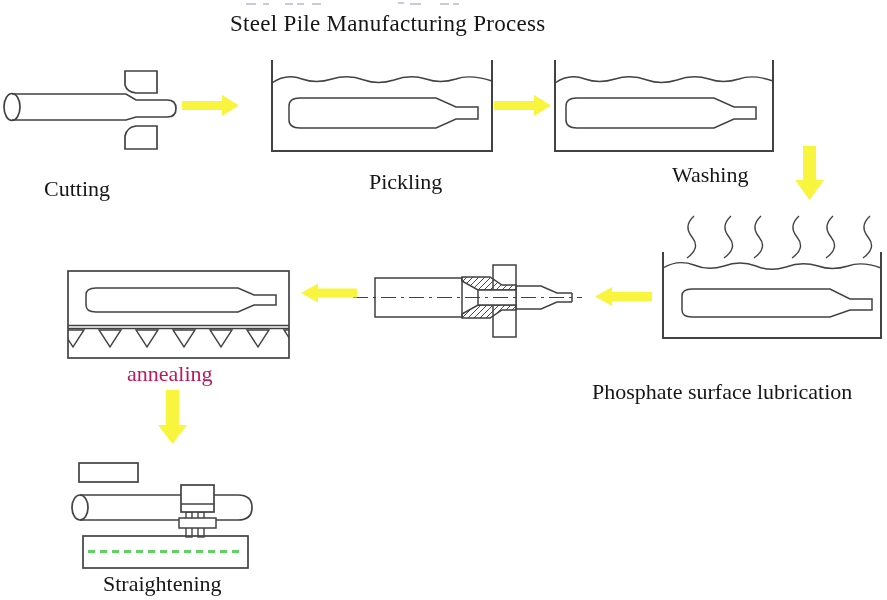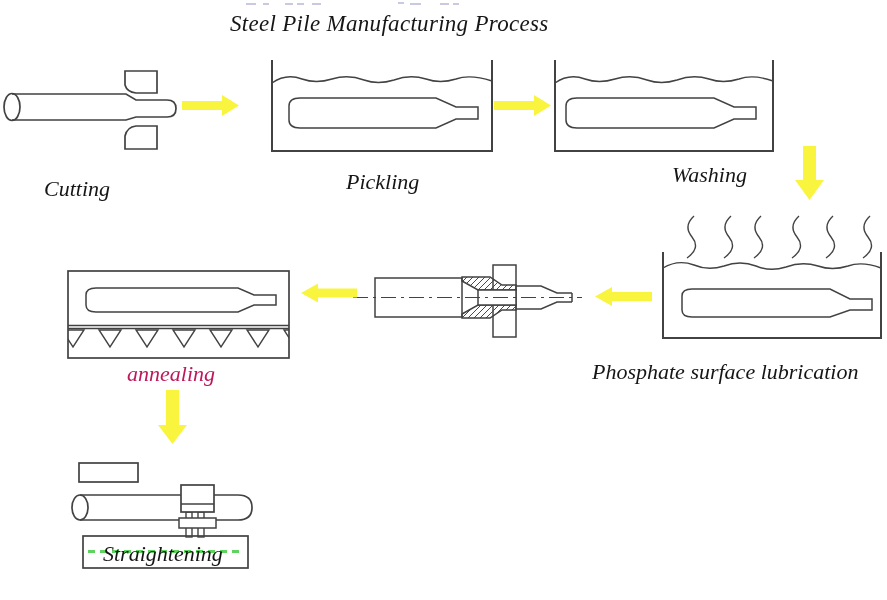--- a/index.html
+++ b/index.html
@@ -2,39 +2,38 @@
 <html><head>
 <meta charset="utf-8">
 <style>
   html,body{margin:0;padding:0;background:#fff;}
   .canvas{
     position:relative;
     width:887px;height:600px;
     background:#fff;
     overflow:hidden;
     font-family:"Liberation Serif","DejaVu Serif",serif;
-    font-style:italic;
   }
   .canvas svg{position:absolute;left:0;top:0;}
   .title{
     position:absolute;left:230px;top:11px;
     font-size:23px;font-weight:normal;margin:0;
     color:#161616;white-space:nowrap;letter-spacing:.3px;
   }
   .label{
     position:absolute;
     font-size:22px;color:#161616;white-space:nowrap;
   }
   .lbl-cutting{left:44px;top:176px;}
-  .lbl-pickling{left:346px;top:169px;}
+  .lbl-pickling{left:369px;top:169px;}
   .lbl-washing{left:632px;top:162px;}
   .lbl-phosphate{left:592px;top:359px;}
   .lbl-colddrawn{left:388px;top:343px;}
   .lbl-annealing{left:127px;top:361px;}
-  .lbl-straightening{left:103px;top:541px;}
+  .lbl-straightening{left:103px;top:571px;}
   .lineart{stroke:#424242;fill:none;}
 </style>
 </head>
 <body>
 
 <div class="canvas">
 
   <svg width="887" height="600" viewBox="0 0 887 600">
     <defs>
       <pattern id="hatch" width="6" height="6" patternUnits="userSpaceOnUse">
@@ -143,17 +142,17 @@
       <rect x="83" y="536" width="165" height="32"></rect>
       <path class="guide-line" stroke="#5fd35f" stroke-width="3" stroke-dasharray="7 5" d="M 88,551.5 L 243,551.5"></path>
     </g>
   </svg>
 
   <h1 class="title" style="color: rgb(22, 22, 22);">Steel Pile Manufacturing Process</h1>
 
   <div class="label lbl-cutting" style="color: rgb(22, 22, 22);">Cutting</div>
   <div class="label lbl-pickling" style="color: rgb(22, 22, 22);">Pickling</div>
   <div class="label lbl-washing" style="color: rgb(22, 22, 22); margin-left: 40px;">Washing</div>
-  <div class="label lbl-phosphate" style="color: rgb(22, 22, 22);">Phosphate surface lubrication</div>
+  <div class="label lbl-phosphate" style="color: rgb(22, 22, 22); margin-top: 20px;">Phosphate surface lubrication</div>
   <div class="label lbl-annealing" style="color: #be185d;">annealing</div>
   <div class="label lbl-straightening" style="color: rgb(22, 22, 22);">Straightening</div>
 
 </div>
 
 </body></html>

